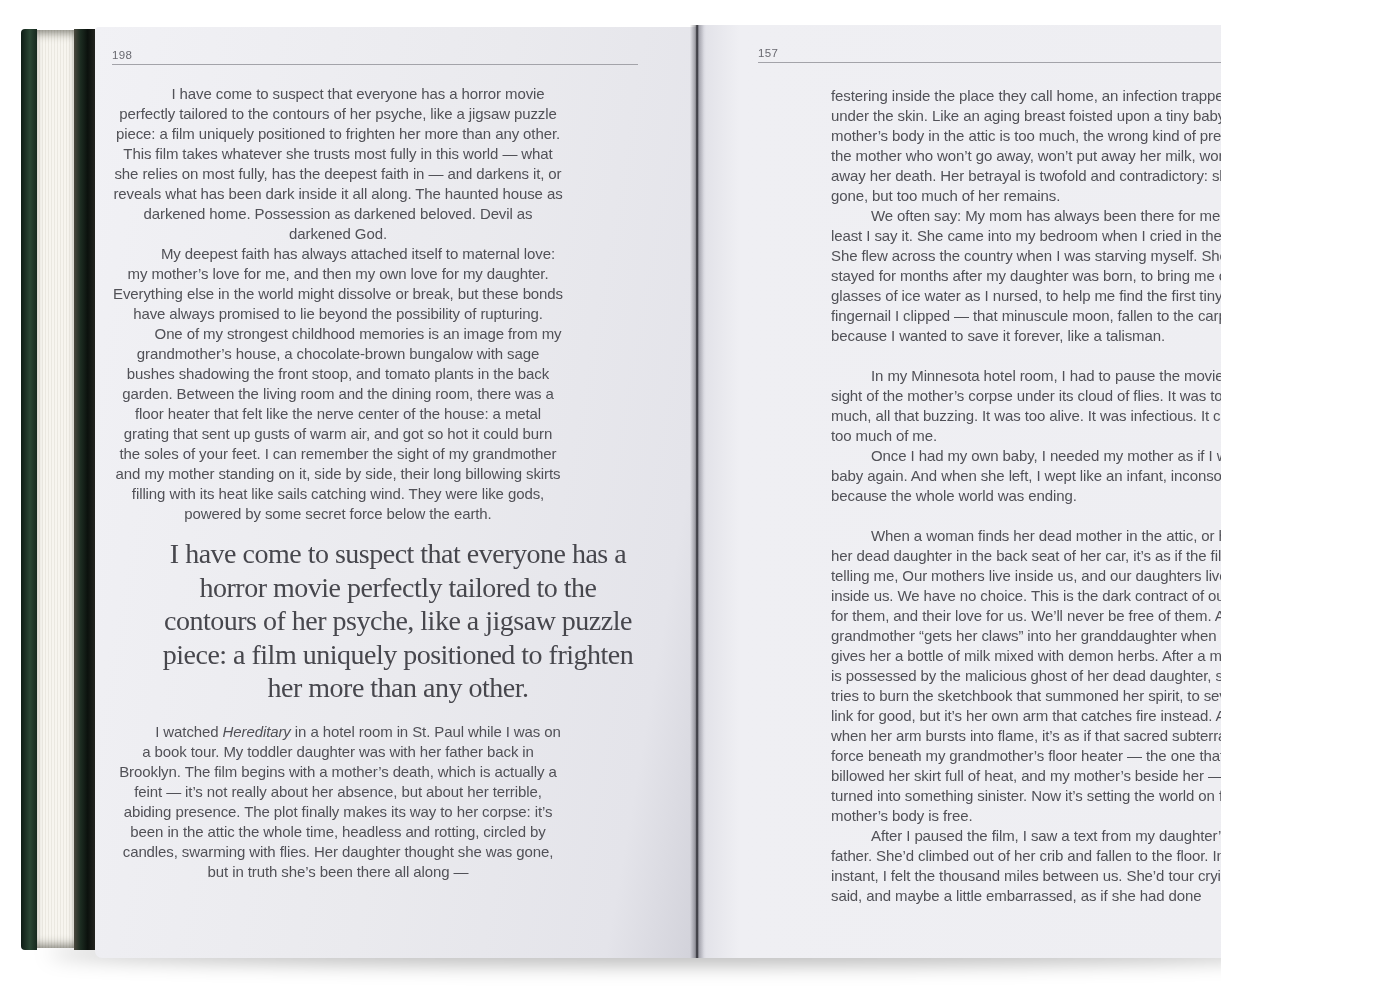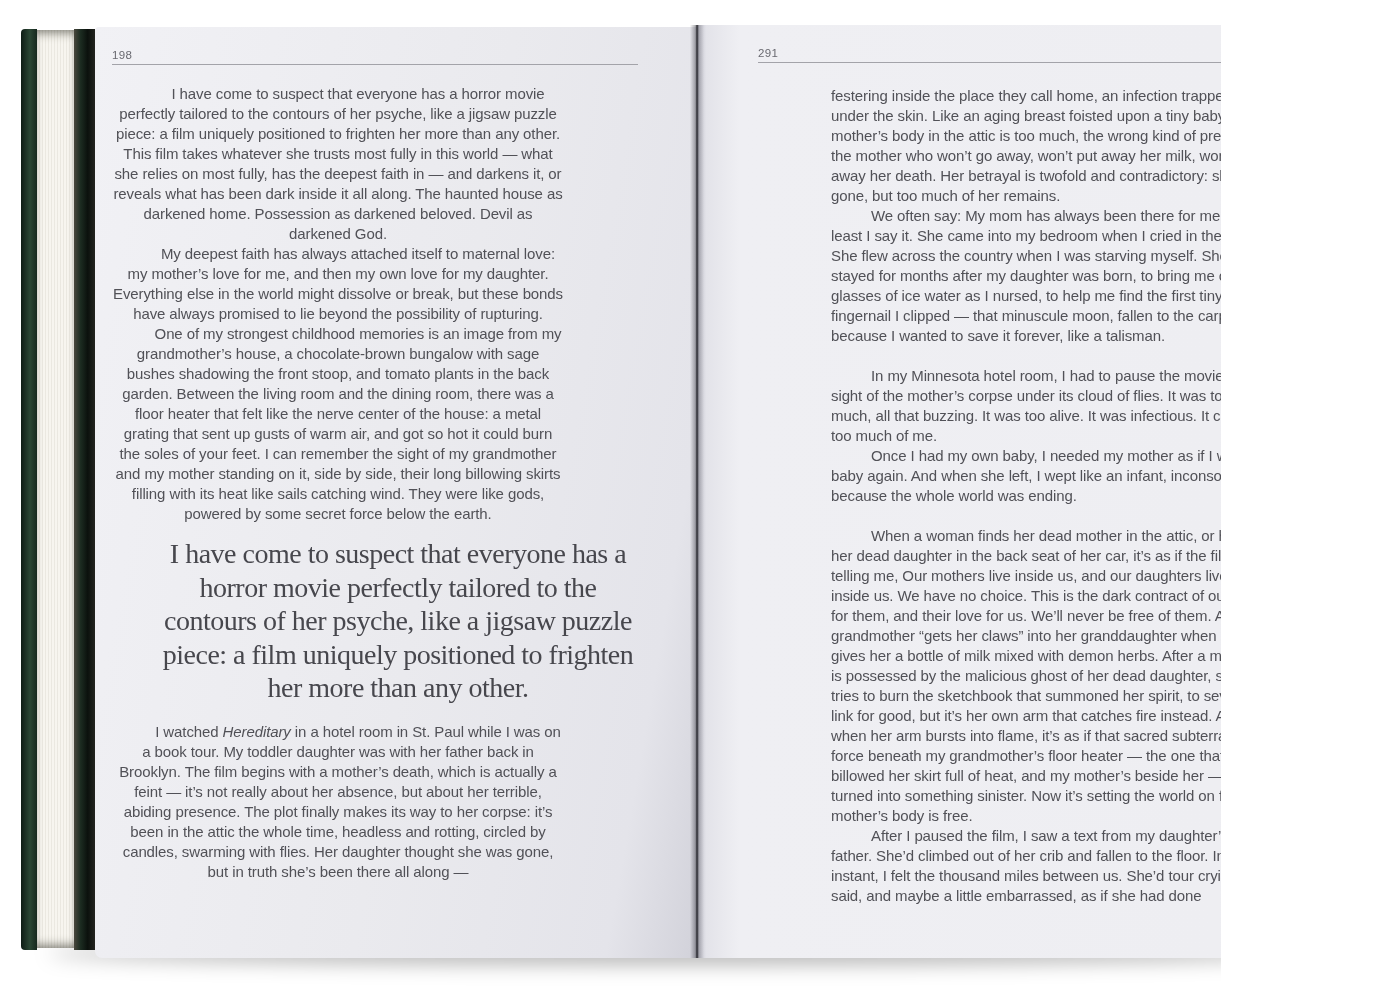--- a/index.html
+++ b/index.html
@@ -104,21 +104,21 @@
       <p class="para indent">I have come to suspect that everyone has a horror movie perfectly tailored to the contours of her psyche, like a jigsaw puzzle piece: a film uniquely positioned to frighten her more than any other. This film takes whatever she trusts most fully in this world — what she relies on most fully, has the deepest faith in — and darkens it, or reveals what has been dark inside it all along. The haunted house as darkened home. Possession as darkened beloved. Devil as darkened God.</p>
       <p class="para indent">My deepest faith has always attached itself to maternal love: my mother’s love for me, and then my own love for my daughter. Everything else in the world might dissolve or break, but these bonds have always promised to lie beyond the possibility of rupturing.</p>
       <p class="para indent">One of my strongest childhood memories is an image from my grandmother’s house, a chocolate-brown bungalow with sage bushes shadowing the front stoop, and tomato plants in the back garden. Between the living room and the dining room, there was a floor heater that felt like the nerve center of the house: a metal grating that sent up gusts of warm air, and got so hot it could burn the soles of your feet. I can remember the sight of my grandmother and my mother standing on it, side by side, their long billowing skirts filling with its heat like sails catching wind. They were like gods, powered by some secret force below the earth.</p>
       <div class="pull-quote">I have come to suspect that everyone has a horror movie perfectly tailored to the contours of her psyche, like a jigsaw puzzle piece: a film uniquely positioned to frighten her more than any other.</div>
       <p class="para indent"><span>I watched </span><em class="title-em">Hereditary</em><span> in a hotel room in St. Paul while I was on a book tour. My toddler daughter was with her father back in Brooklyn. The film begins with a mother’s death, which is actually a feint — it’s not really about her absence, but about her terrible, abiding presence. The plot finally makes its way to her corpse: it’s been in the attic the whole time, headless and rotting, circled by candles, swarming with flies. Her daughter thought she was gone, but in truth she’s been there all along —</span></p>
     </div>
   </div>
 
   <div class="page page-right">
     <div class="pg-header">
-      <span class="pg-num">291</span>
+      <span class="pg-num">157</span>
       <div class="pg-rule"></div>
     </div>
     <div class="body-text">
       <p class="para">festering inside the place they call home, an infection trapped under the skin. Like an aging breast foisted upon a tiny baby, the mother’s body in the attic is too much, the wrong kind of presence: the mother who won’t go away, won’t put away her milk, won’t put away her death. Her betrayal is twofold and contradictory: she is gone, but too much of her remains.</p>
       <p class="para indent">We often say: My mom has always been there for me. Or at least I say it. She came into my bedroom when I cried in the night. She flew across the country when I was starving myself. She stayed for months after my daughter was born, to bring me clinking glasses of ice water as I nursed, to help me find the first tiny fingernail I clipped — that minuscule moon, fallen to the carpet — because I wanted to save it forever, like a talisman.</p>
       <p class="para indent gap">In my Minnesota hotel room, I had to pause the movie at the sight of the mother’s corpse under its cloud of flies. It was too much, all that buzzing. It was too alive. It was infectious. It claimed too much of me.</p>
       <p class="para indent">Once I had my own baby, I needed my mother as if I were a baby again. And when she left, I wept like an infant, inconsolable, because the whole world was ending.</p>
       <p class="para indent gap">When a woman finds her dead mother in the attic, or hears her dead daughter in the back seat of her car, it’s as if the film is telling me, Our mothers live inside us, and our daughters live inside us. We have no choice. This is the dark contract of our love for them, and their love for us. We’ll never be free of them. A grandmother “gets her claws” into her granddaughter when she gives her a bottle of milk mixed with demon herbs. After a mother is possessed by the malicious ghost of her dead daughter, she tries to burn the sketchbook that summoned her spirit, to sever the link for good, but it’s her own arm that catches fire instead. And when her arm bursts into flame, it’s as if that sacred subterranean force beneath my grandmother’s floor heater — the one that billowed her skirt full of heat, and my mother’s beside her — has turned into something sinister. Now it’s setting the world on fire. No mother’s body is free.</p>
       <p class="para indent">After I paused the film, I saw a text from my daughter’s father. She’d climbed out of her crib and fallen to the floor. In an instant, I felt the thousand miles between us. She’d tour crying, he said, and maybe a little embarrassed, as if she had done</p>
     </div>

